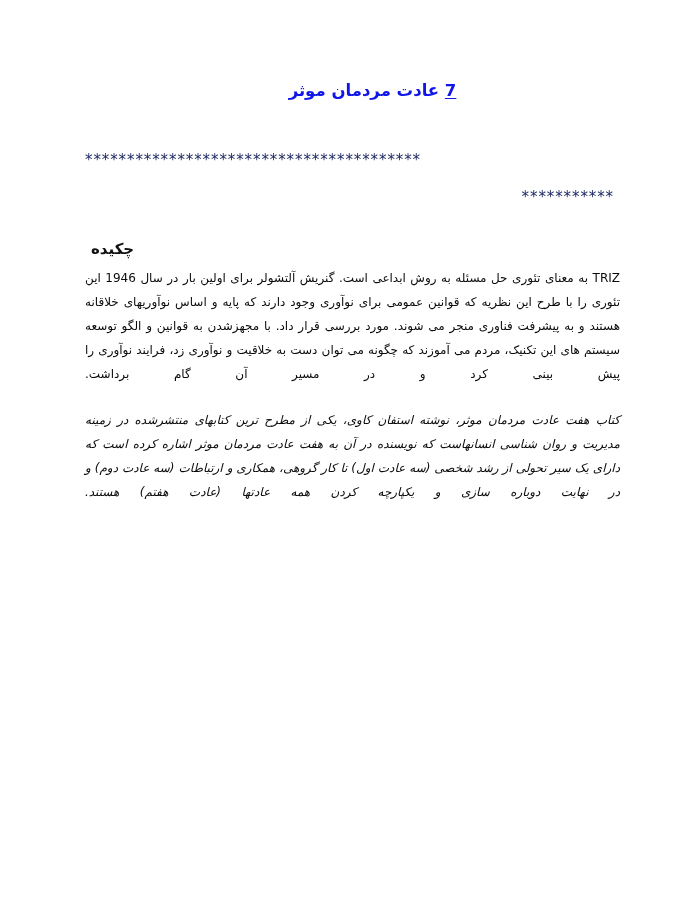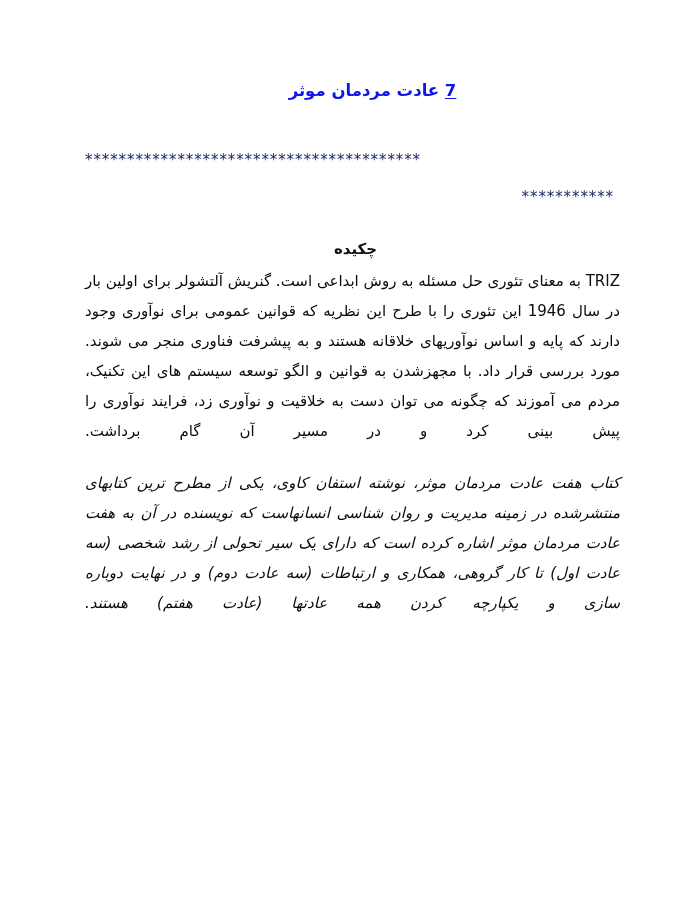--- a/index.html
+++ b/index.html
@@ -64,30 +64,30 @@
     word-break: break-all;
     padding-right: 6px;
   }
 
   
   .abstract-heading {
     margin: 19px 0 0 0;
     font-size: 15px;
     font-weight: bold;
     color: #111111;
-    text-align: center;
+    text-align: left;
     direction: rtl;
     line-height: 1.9;
     padding-left: 6px;
   }
 
   
   .para {
     margin: 3px 0 0 0;
-    font-size: 15px;
+    font-size: 12px;
     color: #0b0b0b;
     line-height: 2.0;
     direction: rtl;
     text-align: justify;
     text-align-last: right;
     text-justify: inter-word;
   }
   .para + .para {
     margin-top: 22px;
     font-style: italic;

